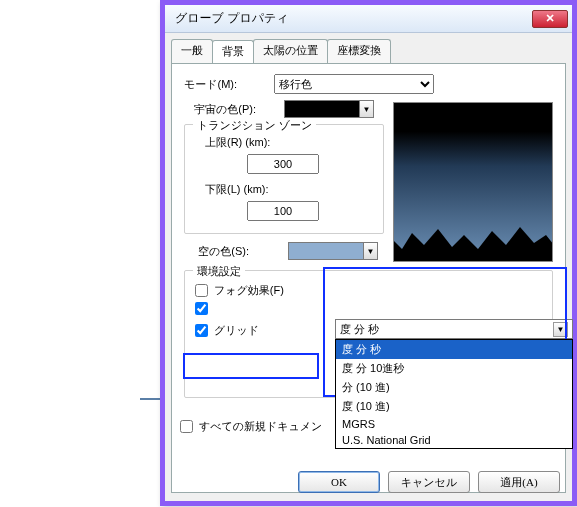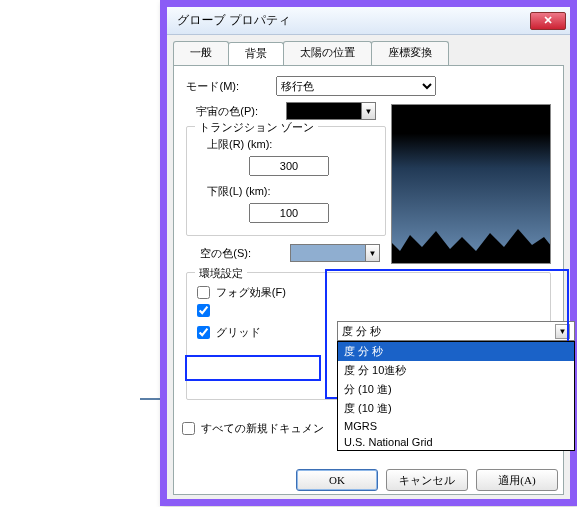--- a/index.html
+++ b/index.html
@@ -5,35 +5,35 @@
   * { box-sizing:border-box; font-family:"MS UI Gothic","Meiryo",sans-serif; }
   body { margin:0; background:#fff; font-size:12px; color:#000; }
   .stage { position:relative; width:577px; height:507px; }
 
   .callout { position:absolute; left:6px; top:378px; width:130px; text-align:right; line-height:1.35; font-size:11px; }
   .callout .b { font-weight:bold; }
   .callout-line { position:absolute; left:140px; top:398px; width:50px; height:2px; background:#5a7fa7; }
   .callout-dot  { position:absolute; left:190px; top:395px; width:8px; height:8px; border-radius:50%; background:#5a7fa7; }
 
   .dialog { position:absolute; left:160px; top:0; width:417px; height:506px;
-            border:7px solid #8b5cf6; background:#f0f0f0;
+            border:5px solid #8b5cf6; background:#f0f0f0;
             box-shadow:2px 2px 6px rgba(0,0,0,.2); }
 
   .titlebar { height:28px; background:linear-gradient(#f7fbff,#dce8f7);
               border-bottom:1px solid #b7c6da; display:flex; align-items:center;
               padding:0 4px 0 10px; }
   .titlebar .t { flex:1; font-size:12px; }
   .closebtn { width:36px; height:18px; border:1px solid #8a3030;
               border-radius:2px; background:linear-gradient(#e78,#c23);
               color:#fff; text-align:center; line-height:15px; font-weight:bold;
               font-size:11px; cursor:pointer; }
 
   .tabs { display:flex; padding:6px 6px 0 6px; gap:0; }
   .tab { border:1px solid #9aa; border-bottom:none; background:#f7f7f7;
-         padding:3px 16px 4px; font-size:11px; cursor:pointer;
+         padding:3px 9px 4px; font-size:11px; cursor:pointer;
          border-radius:3px 3px 0 0; margin-right:-1px; }
   .tab.active { background:#fff; position:relative; top:1px; padding-bottom:5px; }
 
   .page { margin:0 6px 6px; border:1px solid #9aa; background:#fff; height:430px;
           padding:10px 12px; position:relative; }
 
   .row { display:flex; align-items:center; margin-bottom:6px; }
   .lbl { width:90px; font-size:11px; }
   select.drop { width:160px; height:20px; font-size:11px; }
   .swatch { width:90px; height:18px; border:1px solid #7a7a7a; display:inline-flex;
@@ -41,21 +41,21 @@
   .swatch .c { flex:1; height:100%; }
   .swatch .arr { width:14px; height:100%; border-left:1px solid #7a7a7a;
                  display:flex; align-items:center; justify-content:center;
                  background:linear-gradient(#fefefe,#ddd); font-size:8px; }
 
   .group { border:1px solid #cfcfcf; border-radius:2px; padding:8px 10px 6px;
            margin:4px 0 8px; position:relative; }
   .group > .legend { position:absolute; top:-7px; left:8px; background:#fff;
                      padding:0 4px; font-size:11px; }
   .sublbl { font-size:11px; margin:2px 0 2px 10px; }
-  input.num { width:80px; height:20px; margin:2px 0 6px 52px; font-size:11px;
+  input.num { width:72px; height:20px; margin:2px 0 6px 52px; font-size:11px;
               text-align:center; }
 
   .preview { position:absolute; right:12px; top:38px; width:160px; height:160px;
              border:1px solid #888; overflow:hidden;
              background:linear-gradient(#000 0%,#000 18%,#223a56 40%,#6c90b6 100%); }
   .silhouette { position:absolute; left:0; right:0; bottom:0; height:40px; }
 
   .envrow { display:flex; align-items:center; margin:4px 0; font-size:11px; }
   .envrow input[type=checkbox] { margin:0 6px 0 0; }
 

